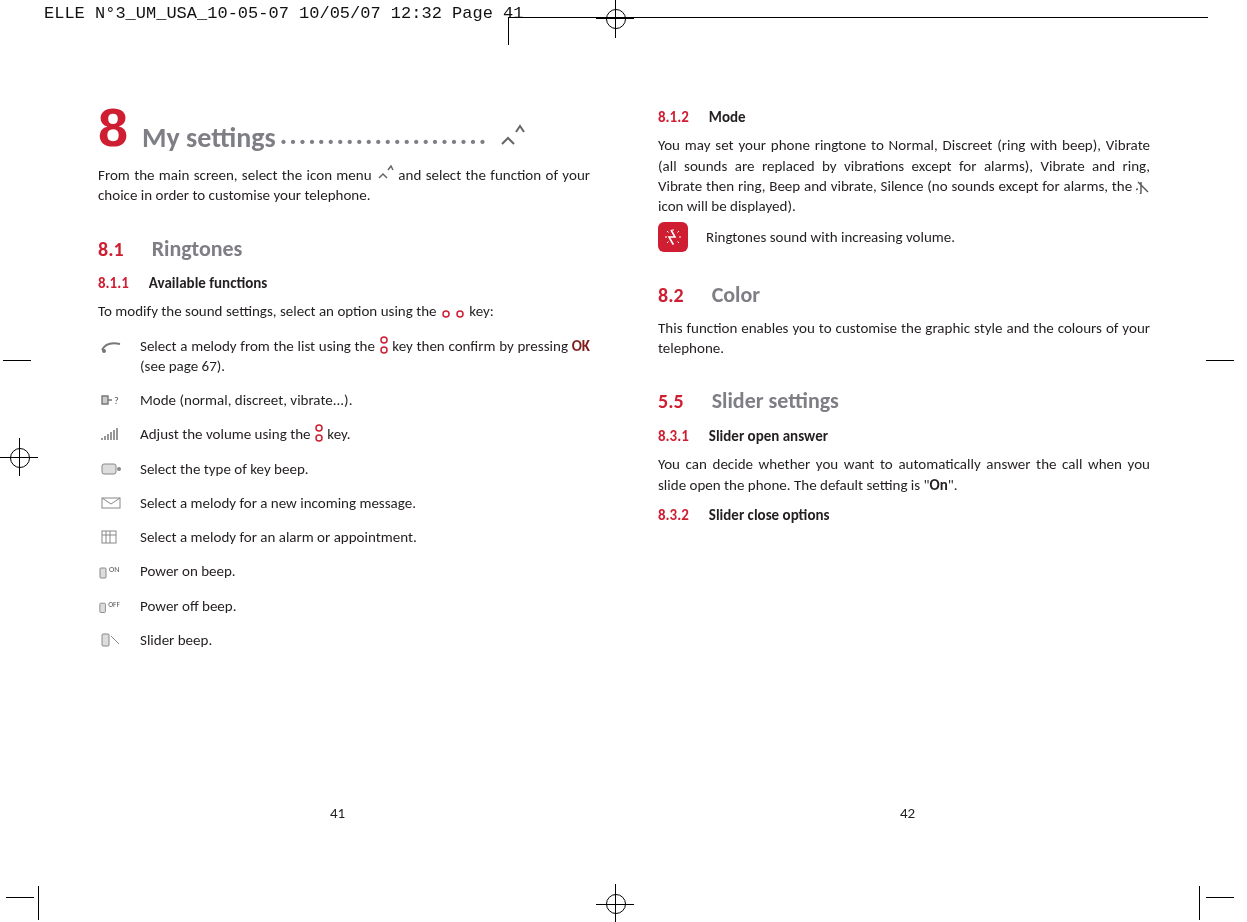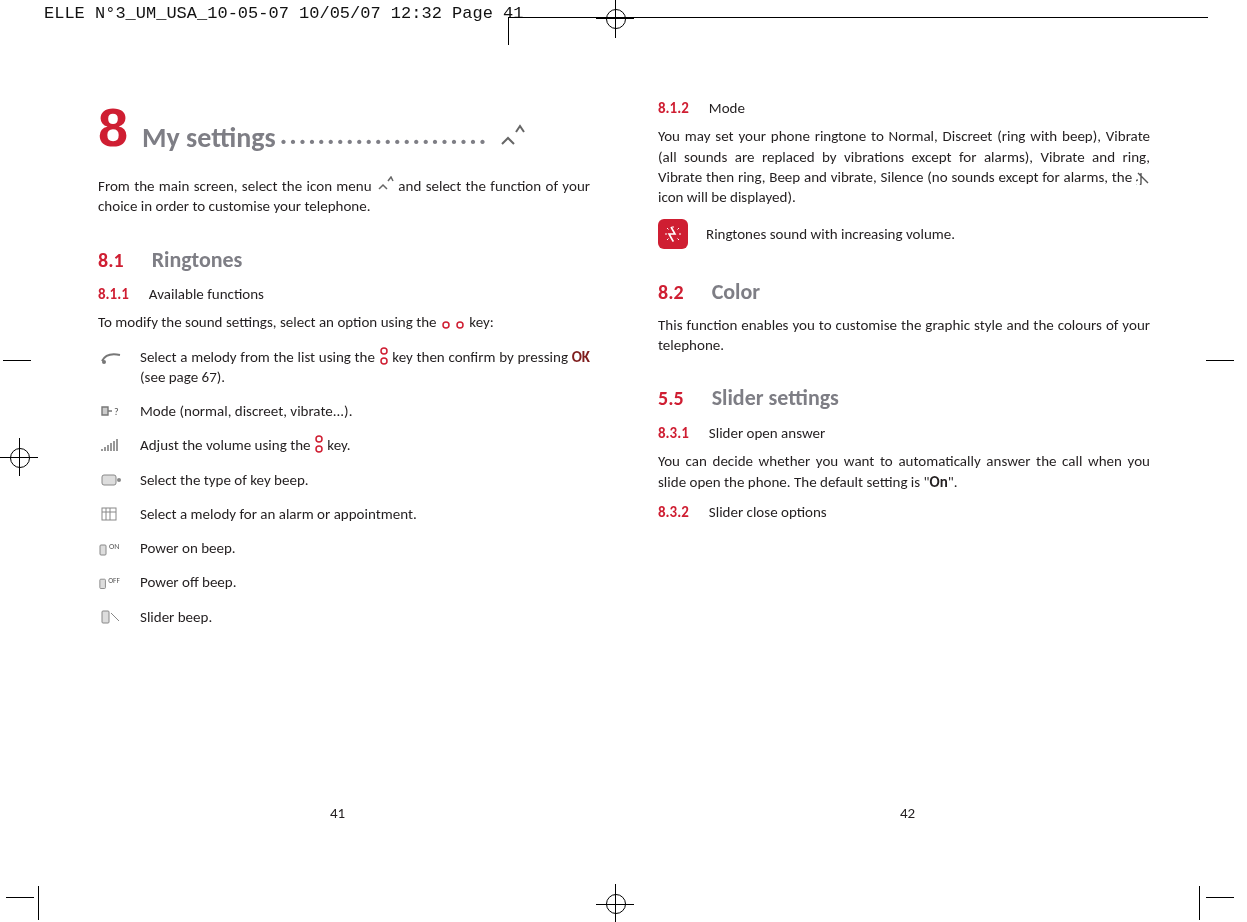--- a/index.html
+++ b/index.html
@@ -68,29 +68,29 @@
     font-size: 28px;
     letter-spacing: 2px;
     margin-left: 4px;
   }
   .chapter-icon {
     margin-left: 8px;
     width: 30px; height: 30px;
     display: inline-block;
   }
 
-  .intro { margin-top: 22px; text-align: justify; }
+  .intro { margin-top: 11px; text-align: justify; }
 
   .h2row { display: flex; align-items: baseline; margin-top: 28px; margin-bottom: 8px; }
   .h2num { color: #cf1e32; font-weight: 700; font-size: 20px; margin-right: 28px; }
   .h2title { color: #7e7e85; font-weight: 700; font-size: 22px; }
 
   .h3row { display: flex; align-items: baseline; margin-top: 10px; margin-bottom: 8px; }
   .h3num { color: #cf1e32; font-weight: 700; font-size: 15px; margin-right: 20px; }
-  .h3title { font-weight: 400; font-size: 15px; }
+  .h3title { font-weight: 700; font-size: 15px; }
 
   .para { margin: 6px 0 0 0; text-align: justify; }
 
   .icon-list { margin-top: 6px; }
   .icon-item {
     display: flex;
     align-items: flex-start;
     margin-top: 14px;
   }
   .icon-item .ibox {
@@ -100,21 +100,21 @@
     margin-right: 16px;
     display:flex;align-items:center;justify-content:center;
     font-size:13px;color:#555;
   }
   .icon-item .itext { flex: 1; text-align: justify; }
 
   .ok { color:#7f1d1d; font-weight:700; }
   .inline-icon { display:inline-block; vertical-align:-3px; }
   .bold { font-weight:700; }
 
-  .tip-row { display:flex; align-items:center; margin-top:12px; }
+  .tip-row { display:flex; align-items:center; margin-top:6px; }
   .tip-badge { width:30px;height:30px;background:#cf1e32;border-radius:6px;display:flex;align-items:center;justify-content:center;color:#fff;font-size:15px;margin-right:18px;flex:0 0 30px; }
   .tip-text {  }
 
   .page-num {
     position:absolute;
     bottom:100px;
     font-size:15px;
     color:#231f20;
   }
   .pn-left { left:330px; }
@@ -251,20 +251,29 @@
         <div class="icon-item">
           <span class="ibox">
             <svg width="22" height="16" viewBox="0 0 22 16">
                 <rect x="2" y="3" width="14" height="10" rx="2" fill="#ddd" stroke="#888"></rect>
                 <circle cx="19" cy="8" r="2" fill="#888"></circle>
               </svg>
           </span>
           <span class="itext">Select the type of key beep.</span>
         </div>
 
+        <div class="icon-item">
+          <span class="ibox">
+            <svg width="22" height="16" viewBox="0 0 22 16">
+                <rect x="2" y="3" width="18" height="10" fill="none" stroke="#888"></rect>
+                <path d="M2 3l9 6 9-6" stroke="#888" fill="none"></path>
+              </svg>
+          </span>
+          <span class="itext">Select a melody for a new incoming message.</span>
+        </div>
 
         <div class="icon-item">
           <span class="ibox">
             <svg width="22" height="16" viewBox="0 0 22 16">
                 <rect x="2" y="2" width="14" height="12" fill="none" stroke="#888"></rect>
                 <path d="M2 6h14M6 2v12M10 2v12" stroke="#888"></path>
               </svg>
           </span>
           <span class="itext">Select a melody for an alarm or appointment.</span>
         </div>
@@ -297,21 +306,21 @@
               </svg>
           </span>
           <span class="itext">Slider beep.</span>
         </div>
 
       </div>
     </div>
 
     <div class="col">
 
-      <div class="h3row" style="margin-top:8px">
+      <div class="h3row" style="margin-top:17px">
         <span class="h3num">8.1.2</span>
         <span class="h3title">Mode</span>
       </div>
 
       <div class="para">
         <span>You may set your phone ringtone to Normal, Discreet (ring with beep), Vibrate (all sounds are replaced by vibrations except for alarms), Vibrate and ring, Vibrate then ring, Beep and vibrate, Silence (no sounds except for alarms, the </span>
         <span class="inline-icon">
           <svg width="14" height="14" viewBox="0 0 14 14">
               <path d="M5 2v10a3 3 0 1 1-3-3M2 2l10 10" stroke="#555" stroke-width="1.4" fill="none"></path>
             </svg>

